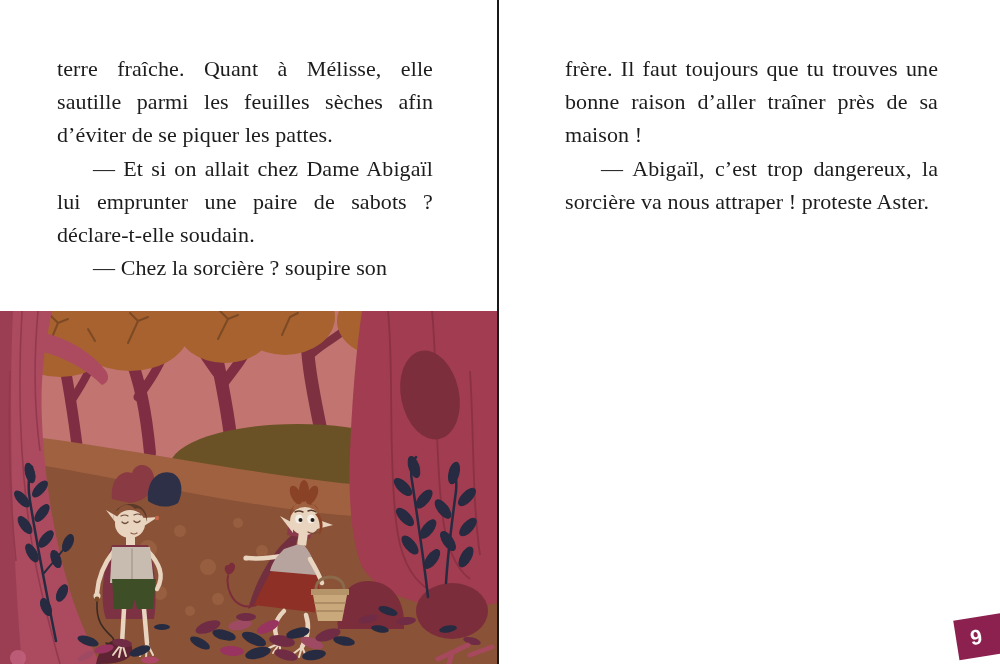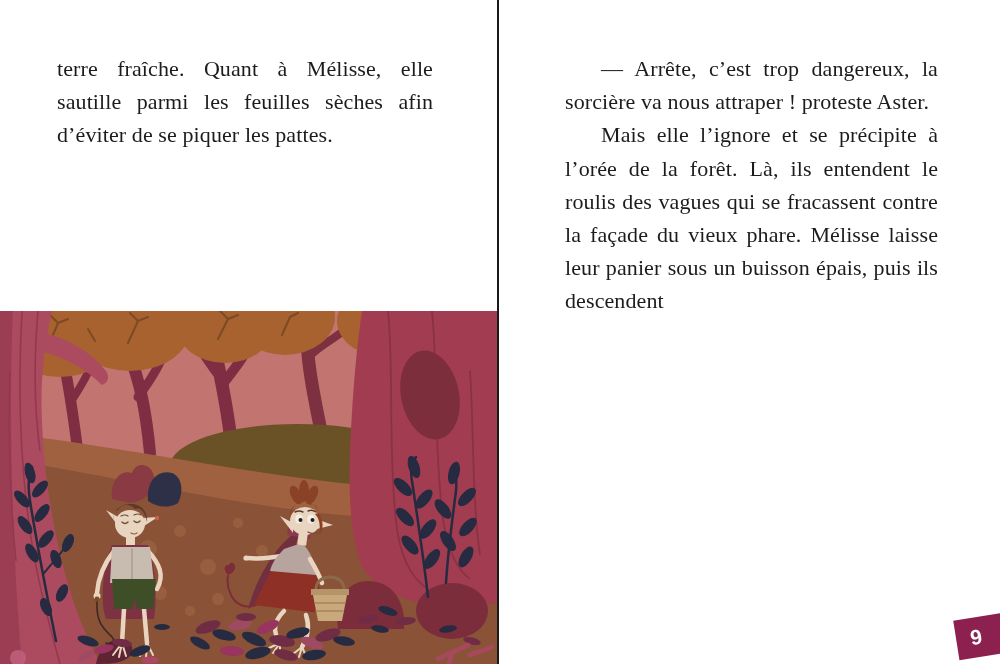--- a/index.html
+++ b/index.html
@@ -28,20 +28,22 @@
   }
 </style>
 </head>
 <body>
 
 <div class="stage">
 
   <section class="page page-left">
     <div class="text-col">
       <p class="para">terre fraîche. Quant à Mélisse, elle sautille parmi les feuilles sèches afin d’éviter de se piquer les pattes.</p>
+      <p class="para indent">— Et si on allait chez Dame Abigaïl lui emprunter une paire de sabots ? déclare-t-elle soudain.</p>
+      <p class="para indent">— Chez la sorcière ? soupire son</p>
     </div>
 
     <figure class="illustration">
       <svg width="497" height="353" viewBox="0 0 497 353">
 
         <rect x="0" y="0" width="497" height="353" style="fill:var(--sky)"></rect>
 
         <g fill="none" stroke-linecap="round">
           <path d="M78,142 C74,110 70,80 62,42" style="stroke:var(--trunkmid)" stroke-width="11"></path>
           <path d="M70,92 C82,74 88,64 93,50" style="stroke:var(--trunkmid)" stroke-width="8"></path>
@@ -248,21 +250,21 @@
           <path d="M470,344 L492,336"></path>
         </g>
       </svg>
     </figure>
   </section>
 
   <div class="divider"></div>
 
   <section class="page page-right">
     <div class="text-col">
-      <p class="para indent">— Arrête, c’est trop dangereux, la sorcière va nous attraper ! proteste Aster.</p>
-      <p class="para indent">Mais elle l’ignore et se précipite à l’orée de la forêt. Là, ils entendent le roulis des vagues qui se fracassent contre la façade du vieux phare. Mélisse laisse leur panier sous un buisson épais, puis ils descendent</p>
+      <p class="para">frère. Il faut toujours que tu trouves une bonne raison d’aller traîner près de sa maison !</p>
+      <p class="para indent">— Abigaïl, c’est trop dangereux, la sorcière va nous attraper ! proteste Aster.</p>
     </div>
     <div class="page-num-badge">
       <span>9</span>
     </div>
   </section>
 
 </div>
 
 </body></html>

